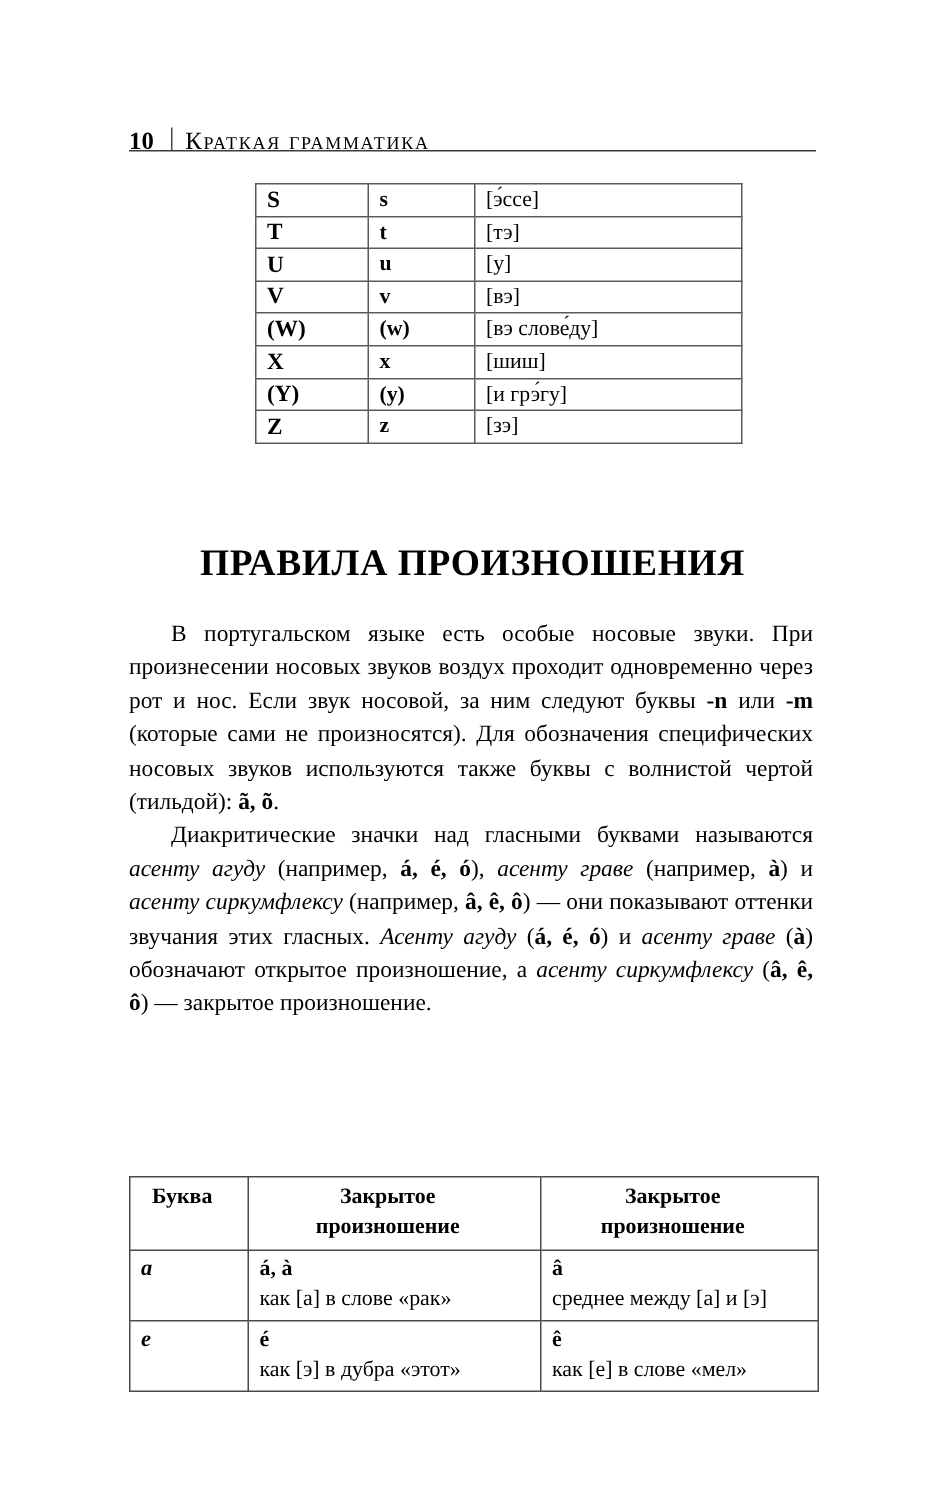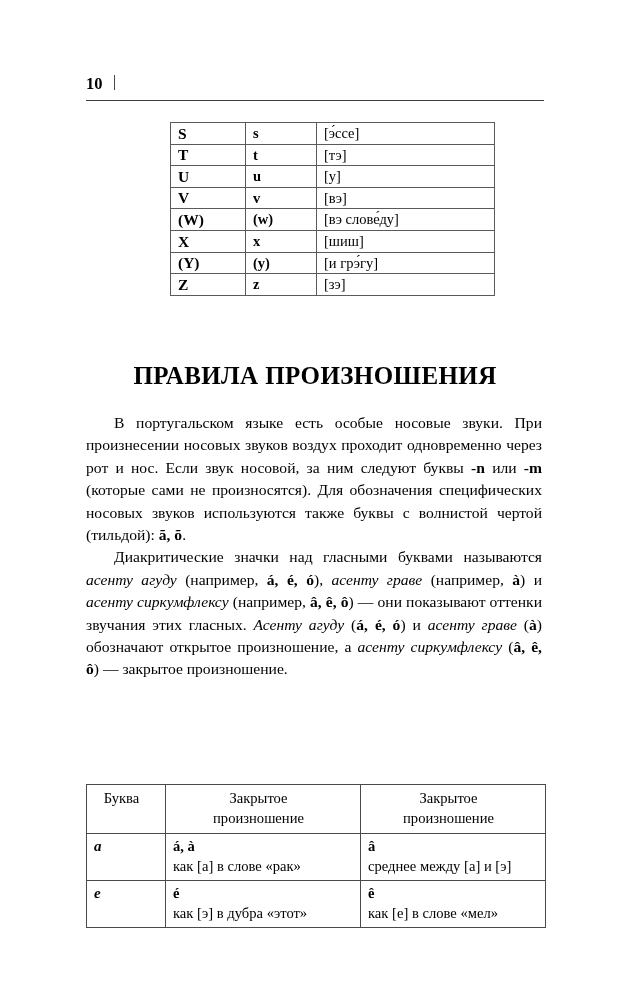--- a/index.html
+++ b/index.html
@@ -13,21 +13,21 @@
     position: relative;
     font-family: "Liberation Serif", "DejaVu Serif", serif;
     color: #000000;
     overflow: hidden;
   }
 
   
   #page-header {
     position: absolute;
     left: 86px;
-    top: 74px;
+    top: 84px;
     width: 458px;
     height: 30px;
   }
   #page-header .headline {
     display: flex;
     align-items: baseline;
     gap: 0px;
     font-size: 15.5px;
   }
   #page-header .folio {
@@ -124,21 +124,21 @@
   #pronunciation-table th,
   #pronunciation-table td {
     border: 1px solid #4a4a4a;
     font-size: 14.6px;
     line-height: 19.5px;
     vertical-align: top;
     padding: 3px 5px 4px 7px;
   }
   #pronunciation-table th {
     text-align: center;
-    font-weight: normal;
+    font-weight: bold;
     padding: 4px 13px 5px 4px;
   }
   #pronunciation-table col.col-letter { width: 79px; }
   #pronunciation-table col.col-open   { width: 195px; }
   #pronunciation-table col.col-closed { width: 185px; }
   #pronunciation-table td.cell-letter {
     font-style: italic;
     font-weight: bold;
     font-size: 15px;
   }
@@ -151,20 +151,21 @@
     display: block;
   }
 </style>
 </head>
 <body>
 
 <div id="page-header">
   <div class="headline">
     <span class="folio">10</span>
     <span class="rule-vert"></span>
+    <span class="chapter-title">Краткая грамматика</span>
   </div>
 </div>
 <div id="header-rule"></div>
 
 <table id="alphabet-table">
   <tbody>
     <tr>
       <td class="c-upper">S</td>
       <td class="c-lower">s</td>
       <td class="c-tran">[э́ссе]</td>

